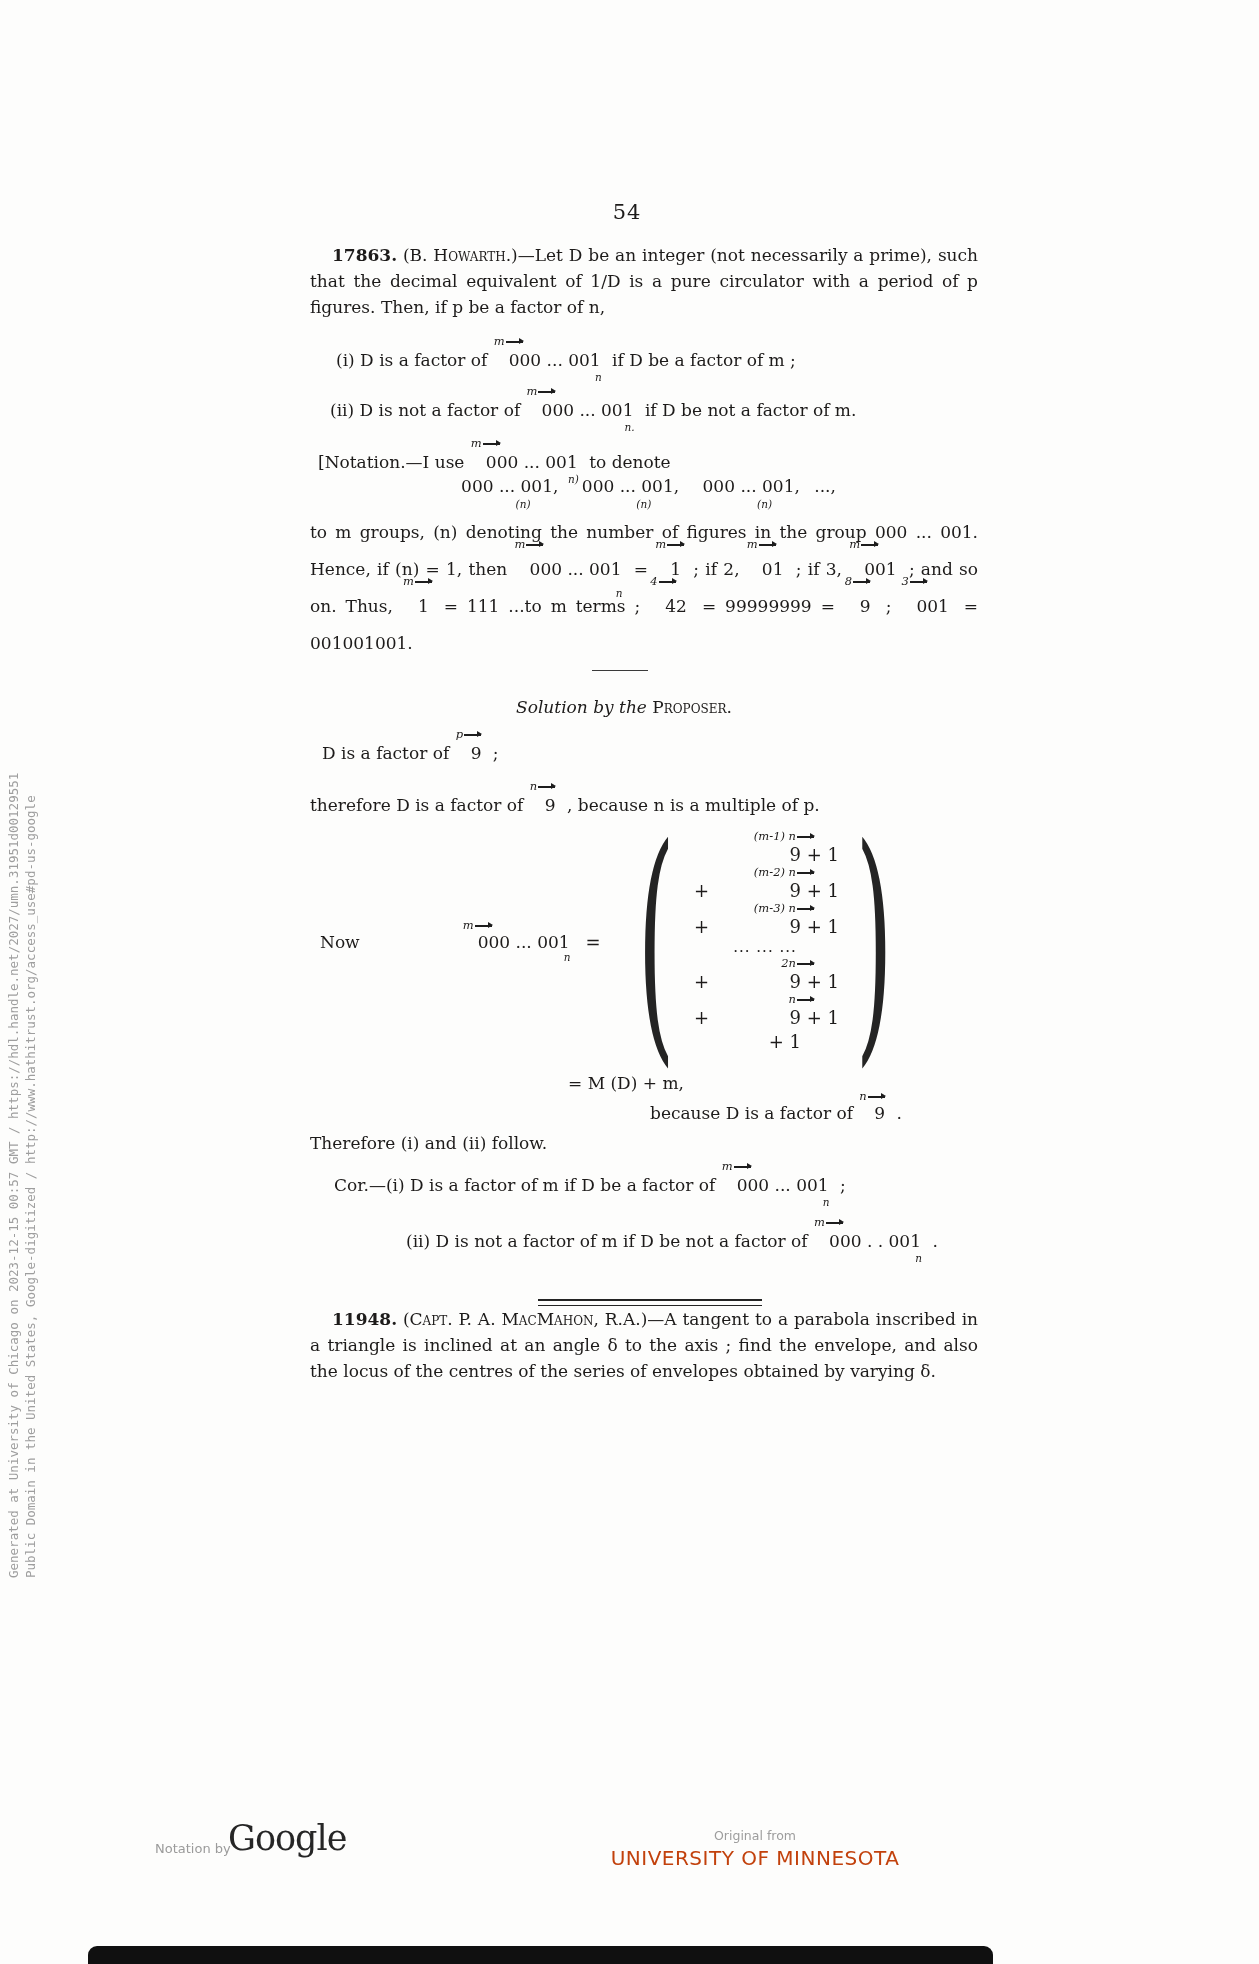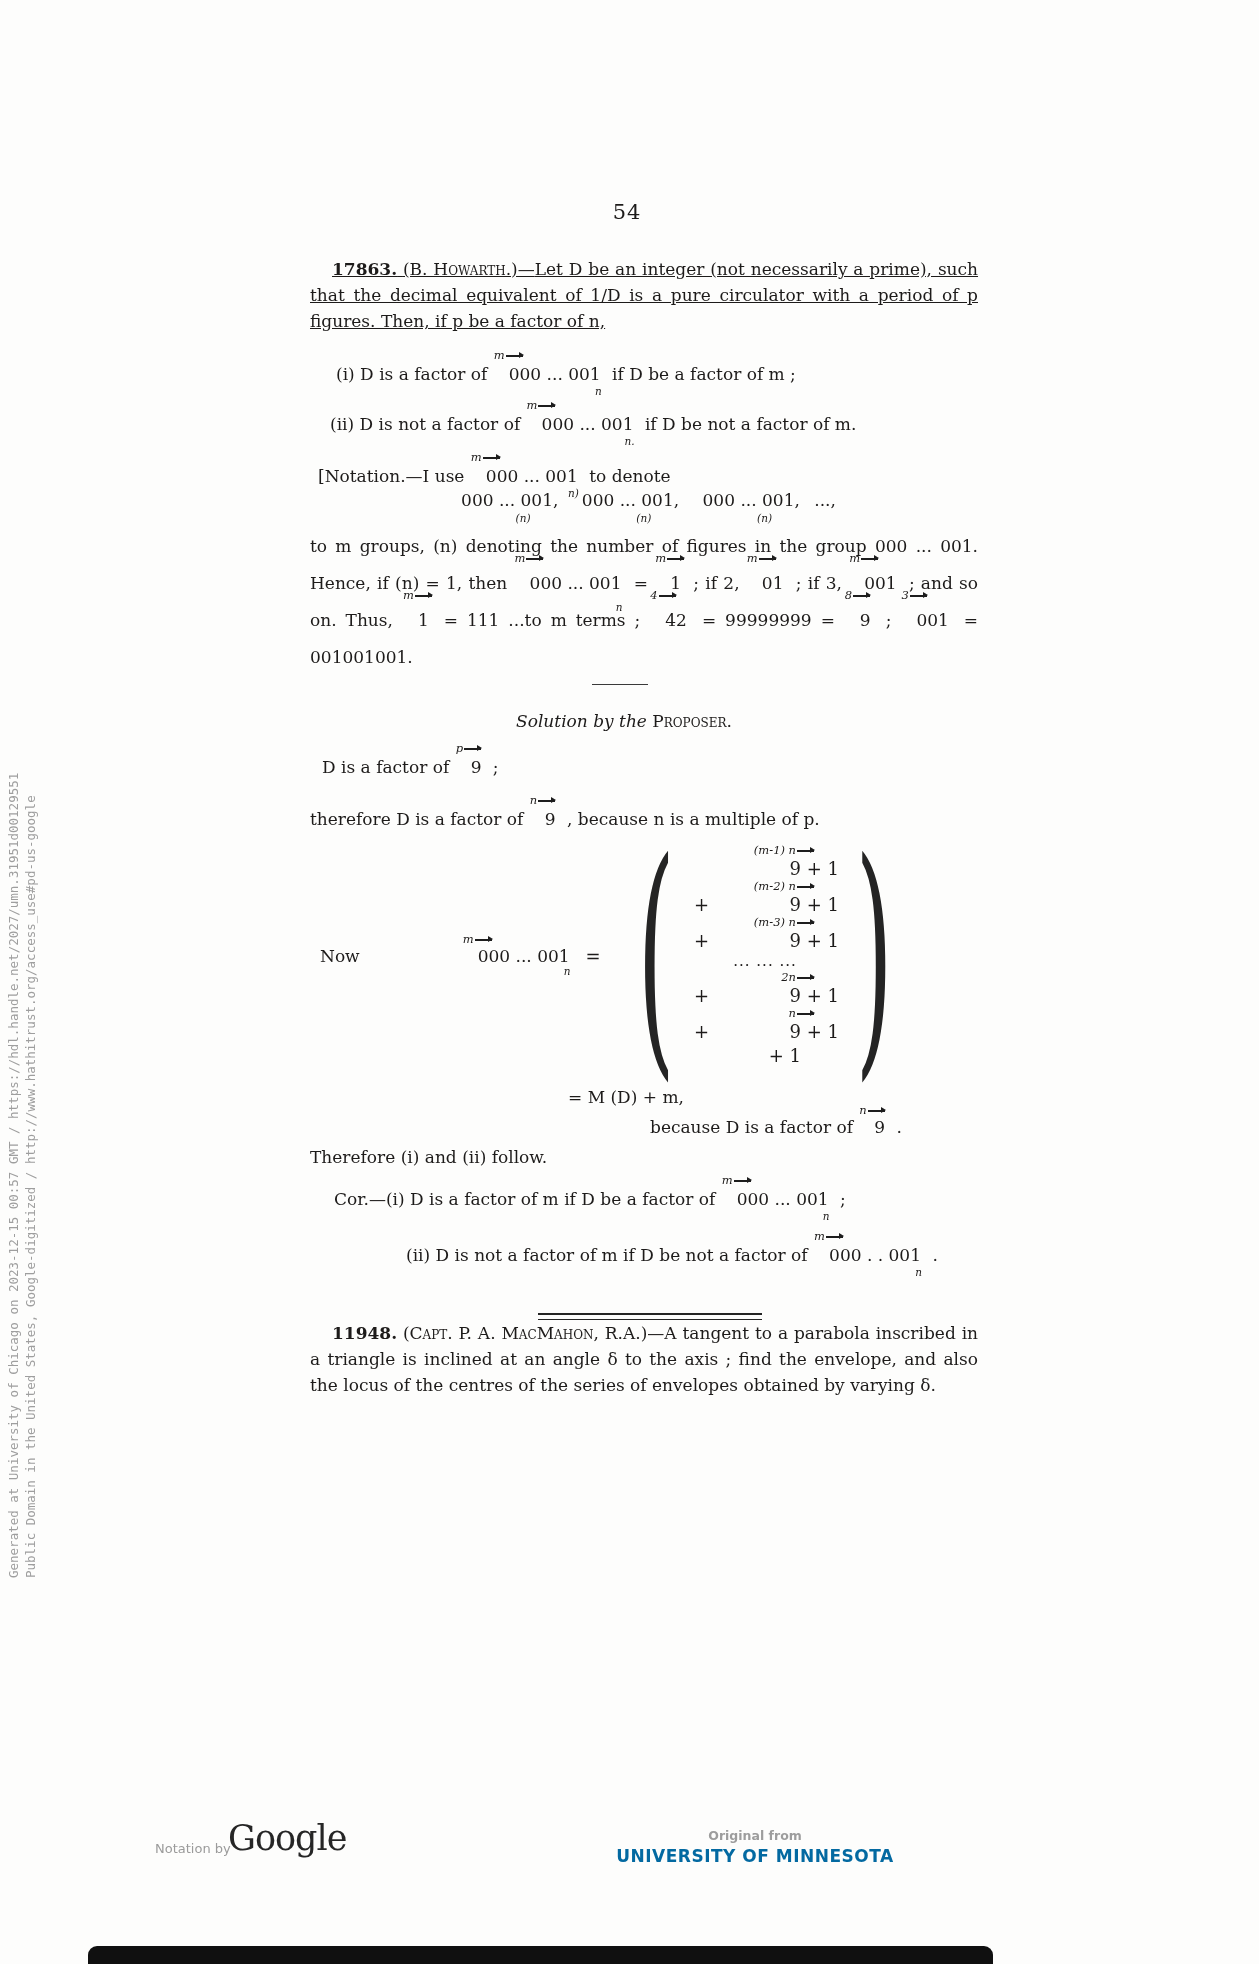--- a/index.html
+++ b/index.html
@@ -67,41 +67,41 @@
   .double-rule{width:224px;height:4px;border-top:2.5px solid #242424;border-bottom:1.5px solid #242424;
                margin:46px 0 0 228px;}
   .p11948{margin-top:48px;}
 
   
   .digitized{position:absolute;left:155px;top:1841px;font-family:"DejaVu Sans","Liberation Sans",sans-serif;
              font-size:13px;color:#9b9b9b;}
   .google-logo{position:absolute;left:228px;top:1818px;font-family:"DejaVu Serif",serif;
                font-size:35px;color:#262626;letter-spacing:-1px;}
   .source-attr{position:absolute;left:600px;top:1828px;width:310px;text-align:center;
-               font-family:"DejaVu Sans","Liberation Sans",sans-serif;font-weight:bold;}
+               font-family:"DejaVu Sans","Liberation Sans",sans-serif;}
   .orig-from{font-size:12.5px;color:#9d9d9d;}
-  .institution{font-size:17px;color:#0369a1;letter-spacing:0.5px;margin-top:3px;}
+  .institution{font-size:20px;color:#c2410c;letter-spacing:0.5px;margin-top:3px;}
   .bottom-bar{position:absolute;left:88px;top:1946px;width:905px;height:18px;background:#101010;
               border-radius:9px 9px 0 0;}
 </style>
 </head>
 <body>
 
 <div class="scan-page">
 
   <div class="sidebar-rot">
     <div>Generated at University of Chicago on 2023-12-15 00:57 GMT  /  https://hdl.handle.net/2027/umn.31951d00129551</div>
     <div>Public Domain in the United States, Google-digitized  /  http://www.hathitrust.org/access_use#pd-us-google</div>
   </div>
 
   <div class="column">
 
     <div class="pagenum">54</div>
 
-    <p class="para indent" style="margin-top:32px;text-decoration:underline;">
+    <p class="para indent" style="margin-top:18px;">
       <span class="prob-num">17863.</span>
       <span> </span>
       <span class="smallcaps">(B. Howarth.)—</span><span>Let D be an integer (not necessarily a prime), such that the decimal equivalent of 1/D is a pure circulator with a period of p figures.  Then, if p be a factor of n,</span>
     </p>
 
     <div class="line" style="margin-top:28px;padding-left:26px;">
       <span>(i)  D is a factor of</span>
       <span class="grp">
         <span class="gidx"><span class="gvar">m</span><span class="garrow"></span></span>
         <span class="gdig">000 ... 001</span>

